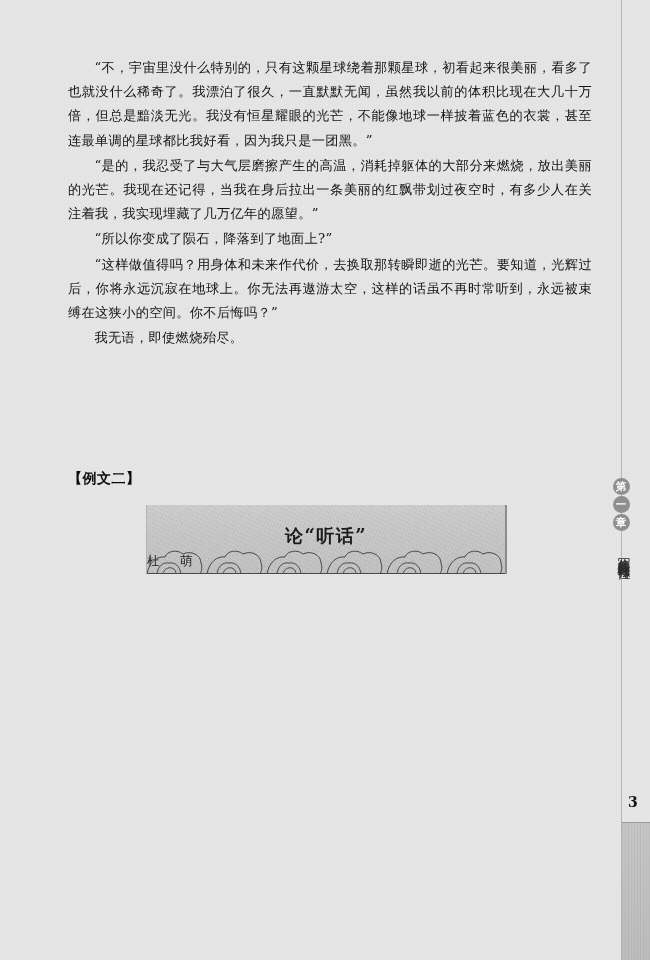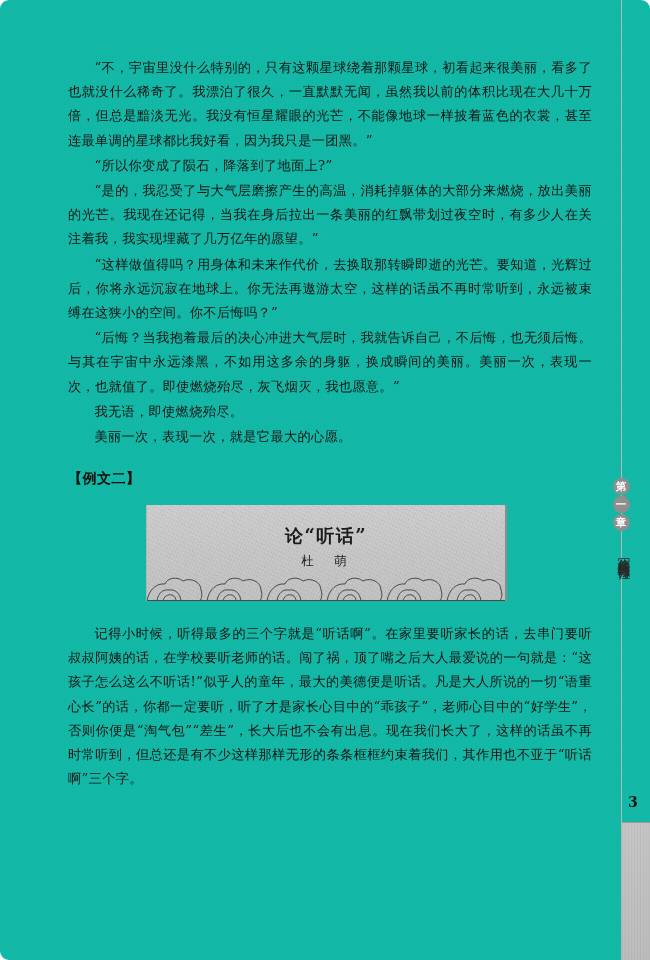--- a/index.html
+++ b/index.html
@@ -13,22 +13,21 @@
     position: relative;
     overflow: hidden;
     font-family: "DejaVu Sans", "Liberation Sans", sans-serif;
     color: #1a1a1a;
   }
 
   
   #page {
     position: absolute;
     inset: 0;
-    background: #14b8a6;
-    border-radius: 9px;
+    background: #e5e5e5;
   }
 
   
   #scan-noise {
     position: absolute;
     inset: 0;
     pointer-events: none;
     background-image:
       repeating-linear-gradient(0deg, rgba(0,0,0,0.012) 0px, rgba(0,0,0,0.012) 1px, transparent 1px, transparent 3px),
       repeating-linear-gradient(90deg, rgba(0,0,0,0.010) 0px, rgba(0,0,0,0.010) 1px, transparent 1px, transparent 4px);
@@ -66,21 +65,21 @@
     letter-spacing: .5px;
     color: #0d0d0d;
   }
 
   
   #article-banner {
     position: absolute;
     left: 146px;
     top: 505px;
     width: 358px;
-    height: 96px;
+    height: 69px;
     background:
       repeating-linear-gradient(115deg, rgba(0,0,0,0.035) 0px, rgba(0,0,0,0.035) 1px, transparent 1px, transparent 3px),
       repeating-linear-gradient(25deg, rgba(0,0,0,0.03) 0px, rgba(0,0,0,0.03) 1px, transparent 1px, transparent 4px),
       linear-gradient(180deg, #cfcfcf 0%, #c9c9c9 45%, #c4c4c4 100%);
     border-right: 2px solid #8d8d8d;
     border-left: 1px solid #b4b4b4;
     overflow: hidden;
   }
   #banner-title {
     position: absolute;
@@ -92,21 +91,20 @@
     font-size: 18px;
     font-weight: bold;
     letter-spacing: 1.5px;
     color: #1b1b1b;
   }
   #banner-author {
     position: absolute;
     left: 0;
     right: 0;
     top: 48px;
-    text-align: center;
     font-family: "DejaVu Serif", "Liberation Serif", serif;
     font-size: 12.5px;
     letter-spacing: 4px;
     color: #232323;
   }
   
   #banner-ornament {
     position: absolute;
     left: 0;
     bottom: 0;
@@ -185,26 +183,24 @@
     border-top: 1px solid #9a9a9a;
   }
 </style>
 </head>
 <body>
 
 <div id="page">
 
   <div id="text-column">
     <p class="para">“不，宇宙里没什么特别的，只有这颗星球绕着那颗星球，初看起来很美丽，看多了也就没什么稀奇了。我漂泊了很久，一直默默无闻，虽然我以前的体积比现在大几十万倍，但总是黯淡无光。我没有恒星耀眼的光芒，不能像地球一样披着蓝色的衣裳，甚至连最单调的星球都比我好看，因为我只是一团黑。”</p>
+    <p class="para">“是的，我忍受了与大气层磨擦产生的高温，消耗掉躯体的大部分来燃烧，放出美丽的光芒。我现在还记得，当我在身后拉出一条美丽的红飘带划过夜空时，有多少人在关注着我，我实现埋藏了几万亿年的愿望。”</p>
     <p class="para">“所以你变成了陨石，降落到了地面上?”</p>
-    <p class="para">“是的，我忍受了与大气层磨擦产生的高温，消耗掉躯体的大部分来燃烧，放出美丽的光芒。我现在还记得，当我在身后拉出一条美丽的红飘带划过夜空时，有多少人在关注着我，我实现埋藏了几万亿年的愿望。”</p>
     <p class="para">“这样做值得吗？用身体和未来作代价，去换取那转瞬即逝的光芒。要知道，光辉过后，你将永远沉寂在地球上。你无法再遨游太空，这样的话虽不再时常听到，永远被束缚在这狭小的空间。你不后悔吗？”</p>
-    <p class="para">“后悔？当我抱着最后的决心冲进大气层时，我就告诉自己，不后悔，也无须后悔。与其在宇宙中永远漆黑，不如用这多余的身躯，换成瞬间的美丽。美丽一次，表现一次，也就值了。即使燃烧殆尽，灰飞烟灭，我也愿意。”</p>
     <p class="para">我无语，即使燃烧殆尽。</p>
-    <p class="para">美丽一次，表现一次，就是它最大的心愿。</p>
   </div>
 
   <div id="sample-heading">【例文二】</div>
 
   <div id="article-banner">
     <div id="banner-title">论“听话”</div>
     <div id="banner-author">杜　萌</div>
     <div id="banner-ornament">
       <svg viewBox="0 0 358 26" preserveAspectRatio="none" aria-hidden="true">
         <g fill="none" stroke="#4a4a4a" stroke-width="1">
@@ -238,21 +234,20 @@
             <path d="M10 26 C11 18 16 14 22 15 C28 14 33 18 34 26"></path>
             <path d="M16 26 C17 21 21 19 25 20 C28 21 29 24 29 26"></path>
           </g>
           <path d="M0 25.5 H358"></path>
         </g>
       </svg>
     </div>
   </div>
 
   <div id="text-column" style="top:622px;">
-    <p class="para">记得小时候，听得最多的三个字就是“听话啊”。在家里要听家长的话，去串门要听叔叔阿姨的话，在学校要听老师的话。闯了祸，顶了嘴之后大人最爱说的一句就是：“这孩子怎么这么不听话!”似乎人的童年，最大的美德便是听话。凡是大人所说的一切“语重心长”的话，你都一定要听，听了才是家长心目中的“乖孩子”，老师心目中的“好学生”，否则你便是“淘气包”“差生”，长大后也不会有出息。现在我们长大了，这样的话虽不再时常听到，但总还是有不少这样那样无形的条条框框约束着我们，其作用也不亚于“听话啊”三个字。</p>
   </div>
 
   <div id="margin-rule"></div>
 
   <div id="chapter-marker">
     <div class="chapter-chip">第</div>
     <div class="chapter-chip">一</div>
     <div class="chapter-chip">章</div>
   </div>
 

